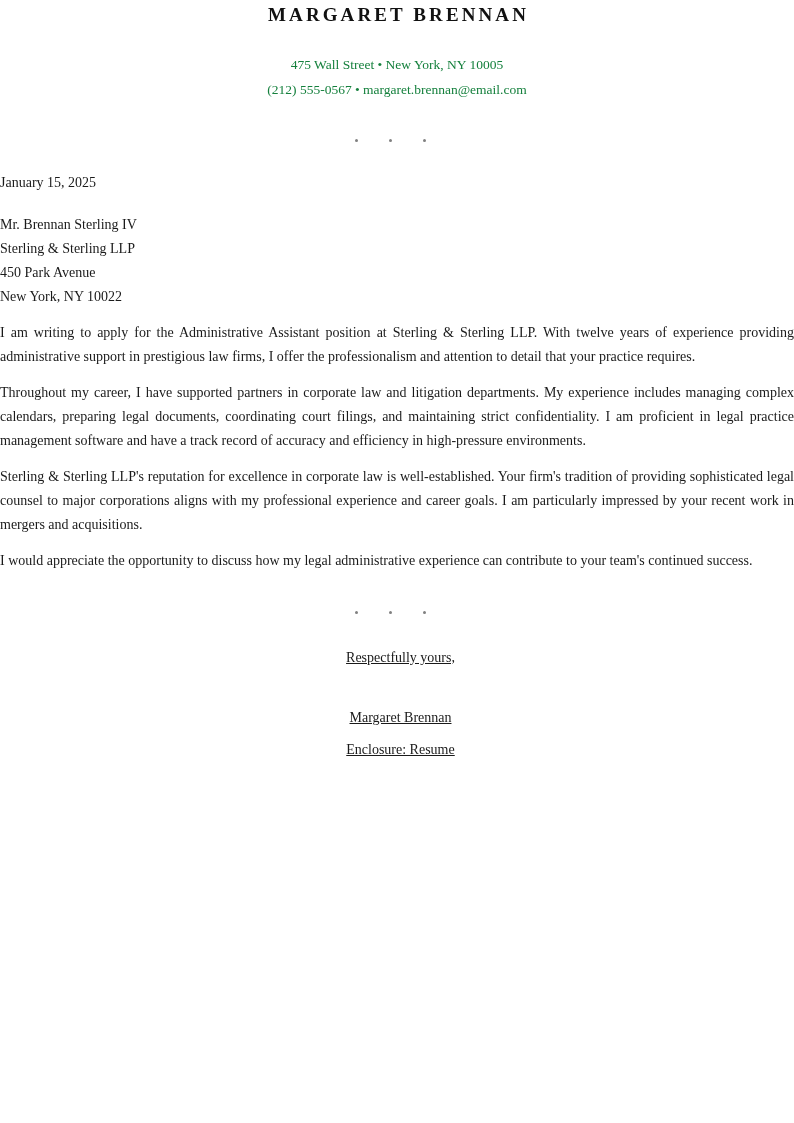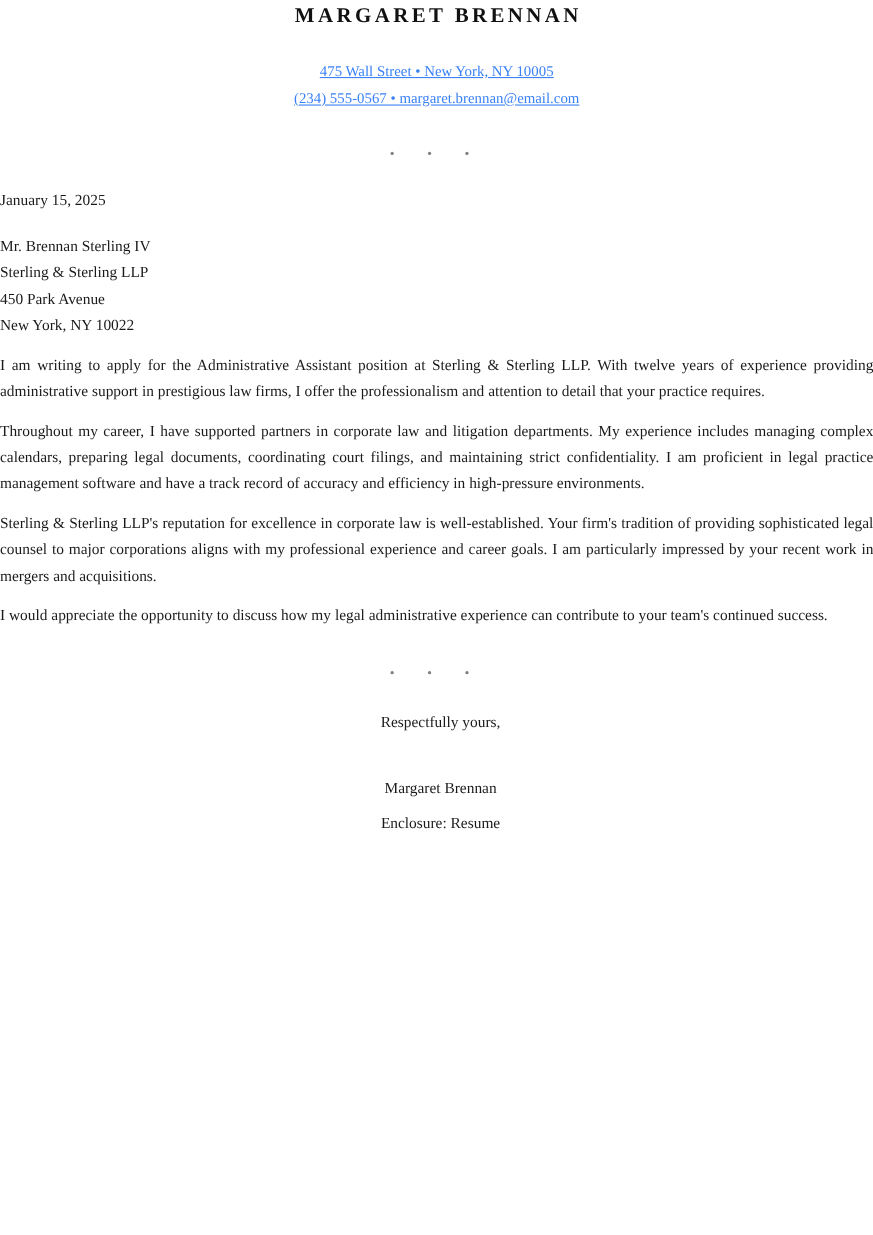--- a/index.html
+++ b/index.html
@@ -34,23 +34,22 @@
     font-weight: bold;
     letter-spacing: 3.1px;
     line-height: 22px;
     color: #111111;
     margin: 0;
     padding-left: 3px;
   }
   .lh-contact {
     font-size: 13.5px;
     line-height: 25px;
-    color: #3b82f6;
+    color: #15803d;
     margin: 0;
-    text-decoration: underline;
   }
   .lh-contact.first {
     margin-top: 26px;
   }
 
   
   .divider {
     display: block;
     text-align: center;
     height: 20px;
@@ -120,40 +119,41 @@
     text-align: center;
     padding-left: 7px;
   }
   .divider.bottom {
     margin-top: 25px;
   }
   .closing-line {
     font-size: 14px;
     line-height: 24px;
     margin: 0;
+    text-decoration: underline;
   }
   .closing-salutation {
     margin-top: 28px;
   }
   .signature-name {
     margin-top: 36px;
   }
   .enclosure {
     margin-top: 8px;
   }
 </style>
 </head>
 <body>
 
 <div class="page">
 
   <header class="letterhead">
     <h1 class="lh-name">MARGARET BRENNAN</h1>
     <p class="lh-contact first">475 Wall Street • New York, NY 10005</p>
-    <p class="lh-contact">(234) 555-0567 • margaret.brennan@email.com</p>
+    <p class="lh-contact">(212) 555-0567 • margaret.brennan@email.com</p>
   </header>
 
   <div class="divider top">
     <span class="divider-inner">
       <span class="divider-dot" style="background: rgb(128, 128, 128);"></span>
       <span class="divider-dot" style="background: rgb(128, 128, 128);"></span>
       <span class="divider-dot" style="background: rgb(128, 128, 128);"></span>
     </span>
   </div>
 

